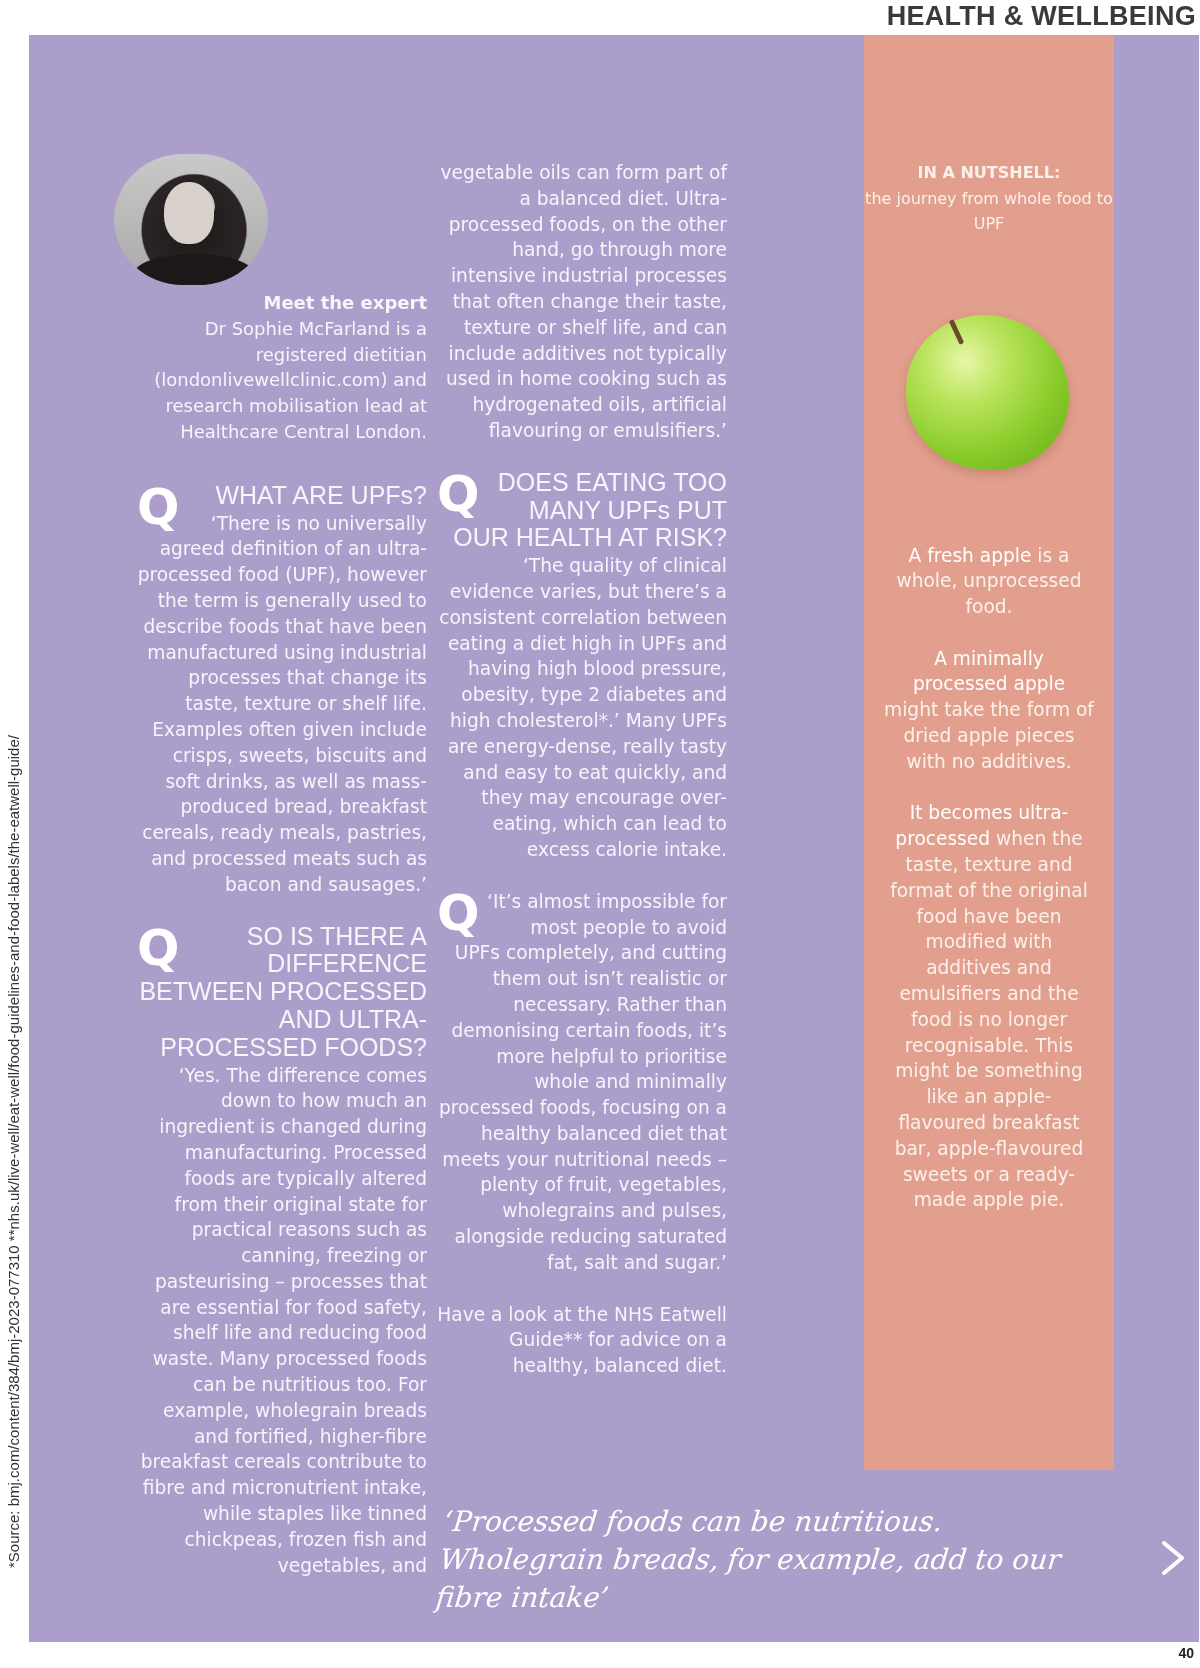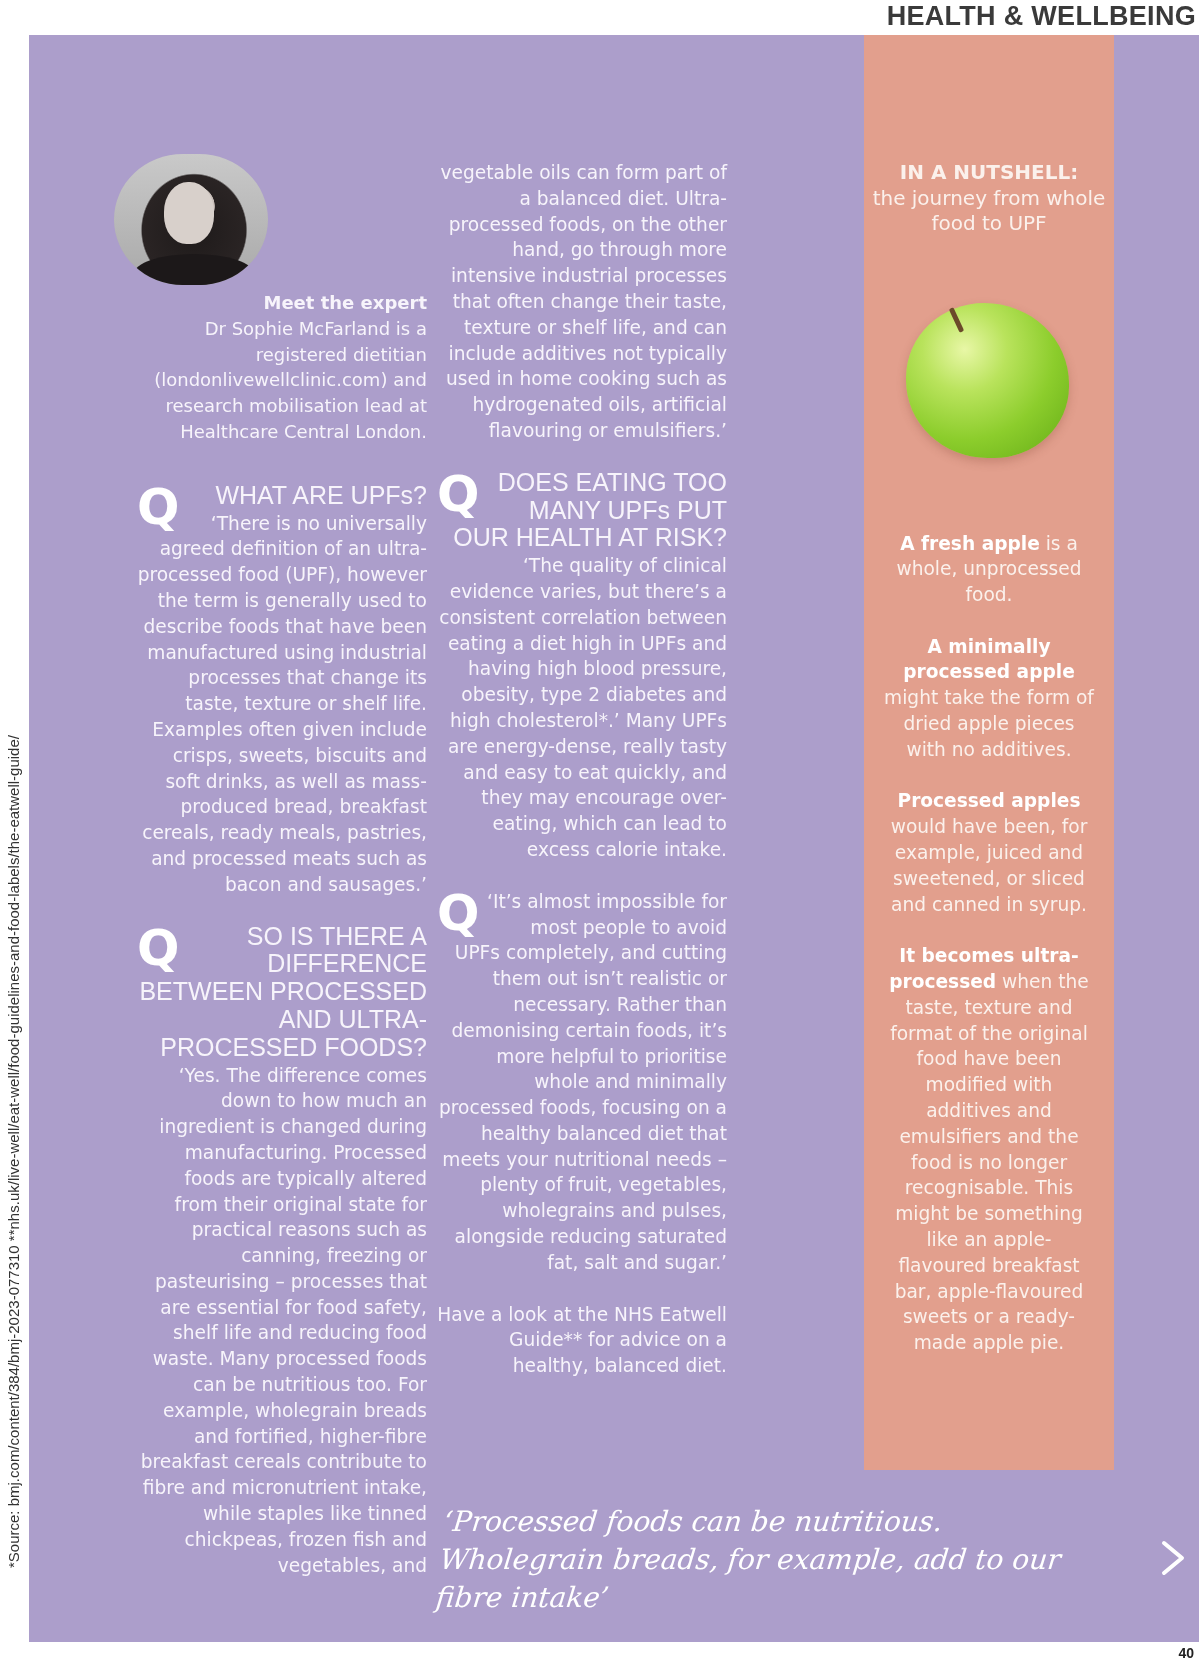--- a/index.html
+++ b/index.html
@@ -62,35 +62,35 @@
     float: left; font-family: "DejaVu Sans", sans-serif; font-weight: bold;
     font-size: 50px; line-height: 44px; margin-right: 4px; margin-top: 2px; color: #ffffff;
   }
   .q-text { font-family: "Liberation Sans", sans-serif; font-size: 25px; letter-spacing: 0px; }
   .answer { }
 
   .nutshell-content {
     position: absolute; left: 864px; top: 160px; width: 250px;
     text-align: center; color: #fbf1ec; font-size: 18.6px; line-height: 25.8px;
   }
-  .nutshell-heading { font-size: 20px; line-height: 25.5px; margin-bottom: 4px; }
+  .nutshell-heading { font-size: 16px; line-height: 25.5px; margin-bottom: 16px; }
   .nutshell-heading b { font-weight: bold; }
   .apple-wrap { position: relative; height: 290px; }
   .apple {
     position: absolute; left: 42px; top: 62px; width: 163px; height: 155px;
     border-radius: 48% 52% 46% 50%;
     background: radial-gradient(circle at 36% 30%, #e8f7a6 0%, #b9e35c 28%, #8ccd2c 60%, #6fb51c 88%, #5a9a16 100%);
     box-shadow: 0 4px 10px rgba(120,60,40,0.25);
   }
   .apple-stem {
     position: absolute; left: 90px; top: 66px; width: 5px; height: 26px;
     background: #6b4a2a; transform: rotate(-25deg); border-radius: 2px;
   }
   .stage { margin-bottom: 25.8px; padding: 0 20px; }
-  .stage b { font-weight: bold; color: #ffffff; }
+  .stage b { font-weight: normal; color: #ffffff; }
 
   .pull-quote {
     position: absolute; left: 440px; top: 1503px; width: 650px;
     font-family: "DejaVu Serif", serif; font-style: italic;
     font-size: 28px; line-height: 38px; color: #ffffff; transform: skewX(-6deg);
   }
   .next-arrow {
     position: absolute; left: 1160px; top: 1540px; width: 26px; height: 36px;
   }
 </style>
@@ -156,21 +156,20 @@
   <div class="nutshell-heading">
     <b>IN A NUTSHELL:</b><br>
     <span>the journey from whole food to UPF</span>
   </div>
   <div class="apple-wrap">
     <div class="apple"></div>
     <div class="apple-stem"></div>
   </div>
   <div class="stage"><b>A fresh apple</b><span> is a whole, unprocessed food.</span></div>
   <div class="stage"><b>A minimally processed apple</b><span> might take the form of dried apple pieces with no additives.</span></div>
-  <div class="stage"><b>Processed apples</b><span> would have been, for example, juiced and sweetened, or sliced and canned in syrup.</span></div>
   <div class="stage"><b>It becomes ultra-processed</b><span> when the taste, texture and format of the original food have been modified with additives and emulsifiers and the food is no longer recognisable. This might be something like an apple-flavoured breakfast bar, apple-flavoured sweets or a ready-made apple pie.</span></div>
 </div>
 
 <div class="pull-quote">‘Processed foods can be nutritious. Wholegrain breads, for example, add to our fibre intake’</div>
 
 <div class="next-arrow">
   <svg width="26" height="36" viewBox="0 0 26 36">
     <polyline points="4,3 22,18 4,33" fill="none" stroke="#ffffff" stroke-width="4" stroke-linecap="round" stroke-linejoin="round"></polyline>
   </svg>
 </div>

